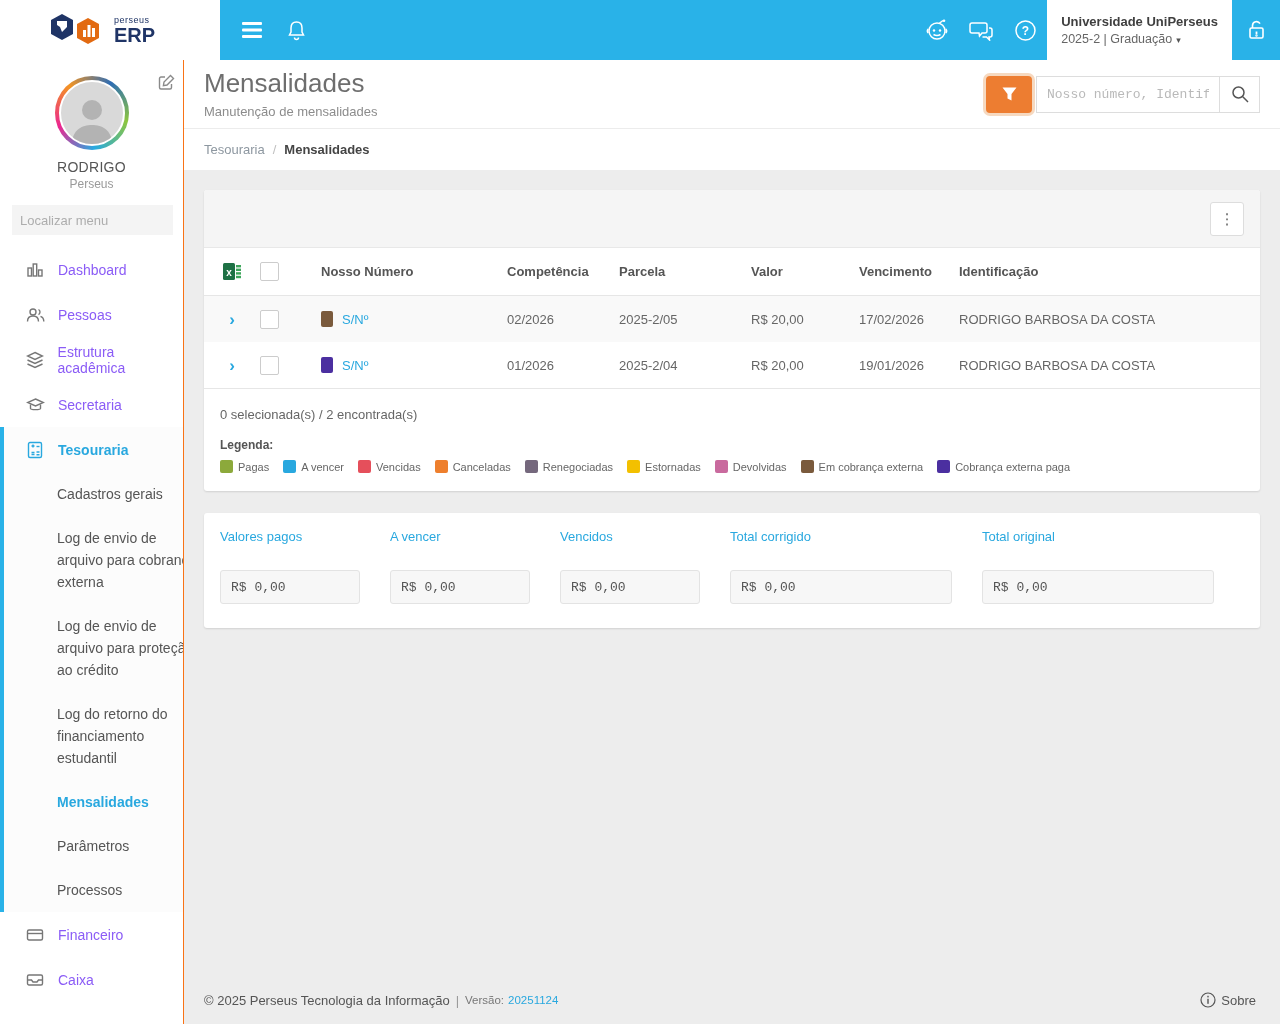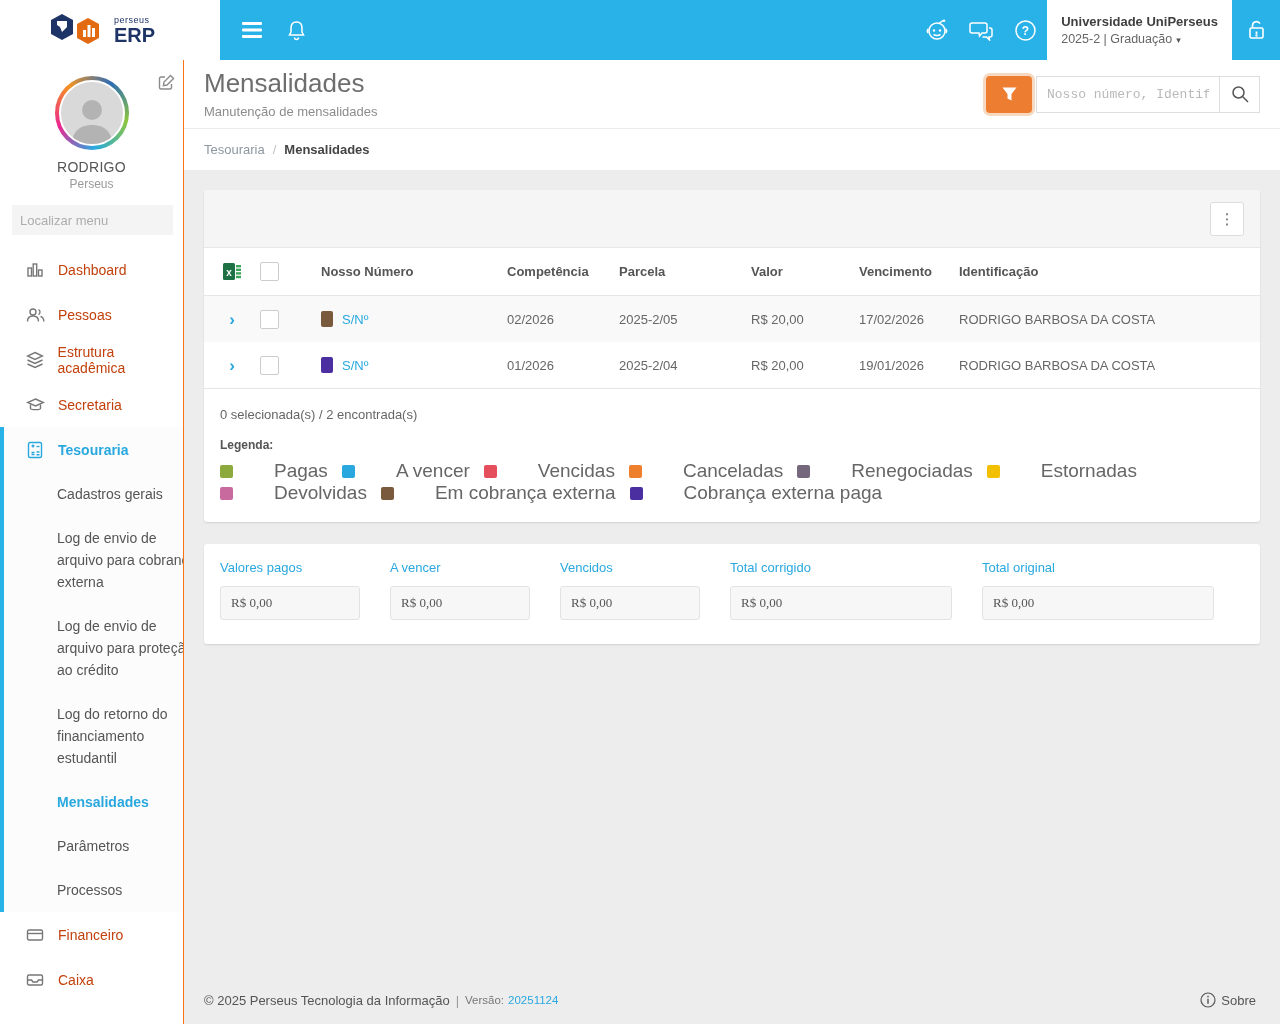--- a/index.html
+++ b/index.html
@@ -35,21 +35,21 @@
     display:flex; align-items:flex-end; justify-content:center; overflow:hidden; }
   .user-name { text-align:center; font-size:14px; color:#555; margin-top:9px; letter-spacing:.3px; }
   .user-org { text-align:center; font-size:12px; color:#9a9a9a; margin-top:2px; }
   .menu-search { margin:14px 10px 0 12px; background:#f4f4f4; height:30px; display:flex; align-items:center; padding:0 8px; }
   .menu-search input { flex:1; border:none; background:transparent; outline:none; font-size:13px; color:#555;
     font-family:"Liberation Sans","DejaVu Sans",sans-serif; }
   .menu-search input::placeholder { color:#adadad; }
   .nav { margin-top:12px; }
   .nav-item { display:flex; align-items:center; height:45px; padding-left:25px; cursor:pointer; }
   .nav-item .nicon { width:20px; display:flex; justify-content:center; }
-  .nav-item .nlabel { margin-left:13px; font-size:14px; color:#c2410c; }
+  .nav-item .nlabel { margin-left:13px; font-size:14px; color:#8b5cf6; }
   .active-section { border-left:4px solid #29b2e8; background:#fcfcfc; }
   .active-section .nav-item { padding-left:21px; }
   .active-section .nav-item .nlabel { color:#29a8df; font-weight:bold; }
   .subnav-item { padding:11px 14px 11px 53px; font-size:14px; color:#555; line-height:22px; cursor:pointer; }
   .subnav-item.active { color:#29a8df; font-weight:bold; }
 
   
   .page-header { background:#fff; height:68px; display:flex; align-items:center; padding:0 20px; }
   .page-title { font-size:26px; color:#6e6e6e; font-weight:400; line-height:1.1; }
   .page-subtitle { font-size:13px; color:#8c8c8c; margin-top:6px; }
@@ -86,28 +86,28 @@
   .c3 { width:199px; display:flex; align-items:center; padding-left:13px; }
   .c4 { width:112px; } .c5 { width:132px; } .c6 { width:108px; } .c7 { width:100px; } .c8 { flex:1; }
   .chk { width:19px; height:19px; background:#fff; border:1px solid #ccc; border-radius:2px; cursor:pointer; }
   .expander { color:#29a8df; font-size:17px; font-weight:bold; cursor:pointer; line-height:1; }
   .status-sq { width:12px; height:16px; border-radius:2px; margin-right:9px; }
   .row-link { color:#29a8df; cursor:pointer; }
 
   .sel-summary { padding:18px 16px 0; font-size:13px; color:#666; border-top:1px solid #e6e6e6; }
   .legend-title { padding:16px 16px 0; font-size:12px; font-weight:bold; color:#555; }
   .legend-row { display:flex; align-items:center; flex-wrap:wrap; padding:8px 16px 18px; }
-  .legend-item { display:flex; align-items:center; margin-right:14px; font-size:19px; color:#666;gap:36px; }
+  .legend-item { display:flex; align-items:center; margin-right:14px; font-size:11px; color:#666; }
   .legend-sq { width:13px; height:13px; border-radius:2px; margin-right:5px; }
 
   .totals-card { margin-top:22px; padding:16px 16px 24px; display:flex; }
   .total-group { margin-right:30px; }
-  .total-label { font-size:13px; color:#29a8df; margin-bottom:11px; }
+  .total-label { font-size:13px; color:#29a8df; margin-bottom:26px; }
   .total-input { height:34px; background:#f7f7f7; border:1px solid #e3e3e3; border-radius:3px; padding:0 10px;
-    font-size:13px; color:#555; font-family:Liberation Serif, serif; width:100%; }
+    font-size:13px; color:#555; font-family:Liberation Mono, monospace; width:100%; }
   .w140 { width:140px; } .w222 { width:222px; } .w232 { width:232px; }
 
   .footer { position:absolute; left:20px; right:24px; bottom:16px; display:flex; align-items:center; font-size:13px; color:#555; }
   .footer .ver-label { font-size:11.5px; color:#777; }
   .footer .ver-link { font-size:11.5px; color:#29a8df; margin-left:4px; cursor:pointer; }
   .footer .sep { color:#999; margin:0 6px; }
   .footer-right { margin-left:auto; display:flex; align-items:center; cursor:pointer; }
   .footer-right span { margin-left:5px; }
 </style>
 </head>

